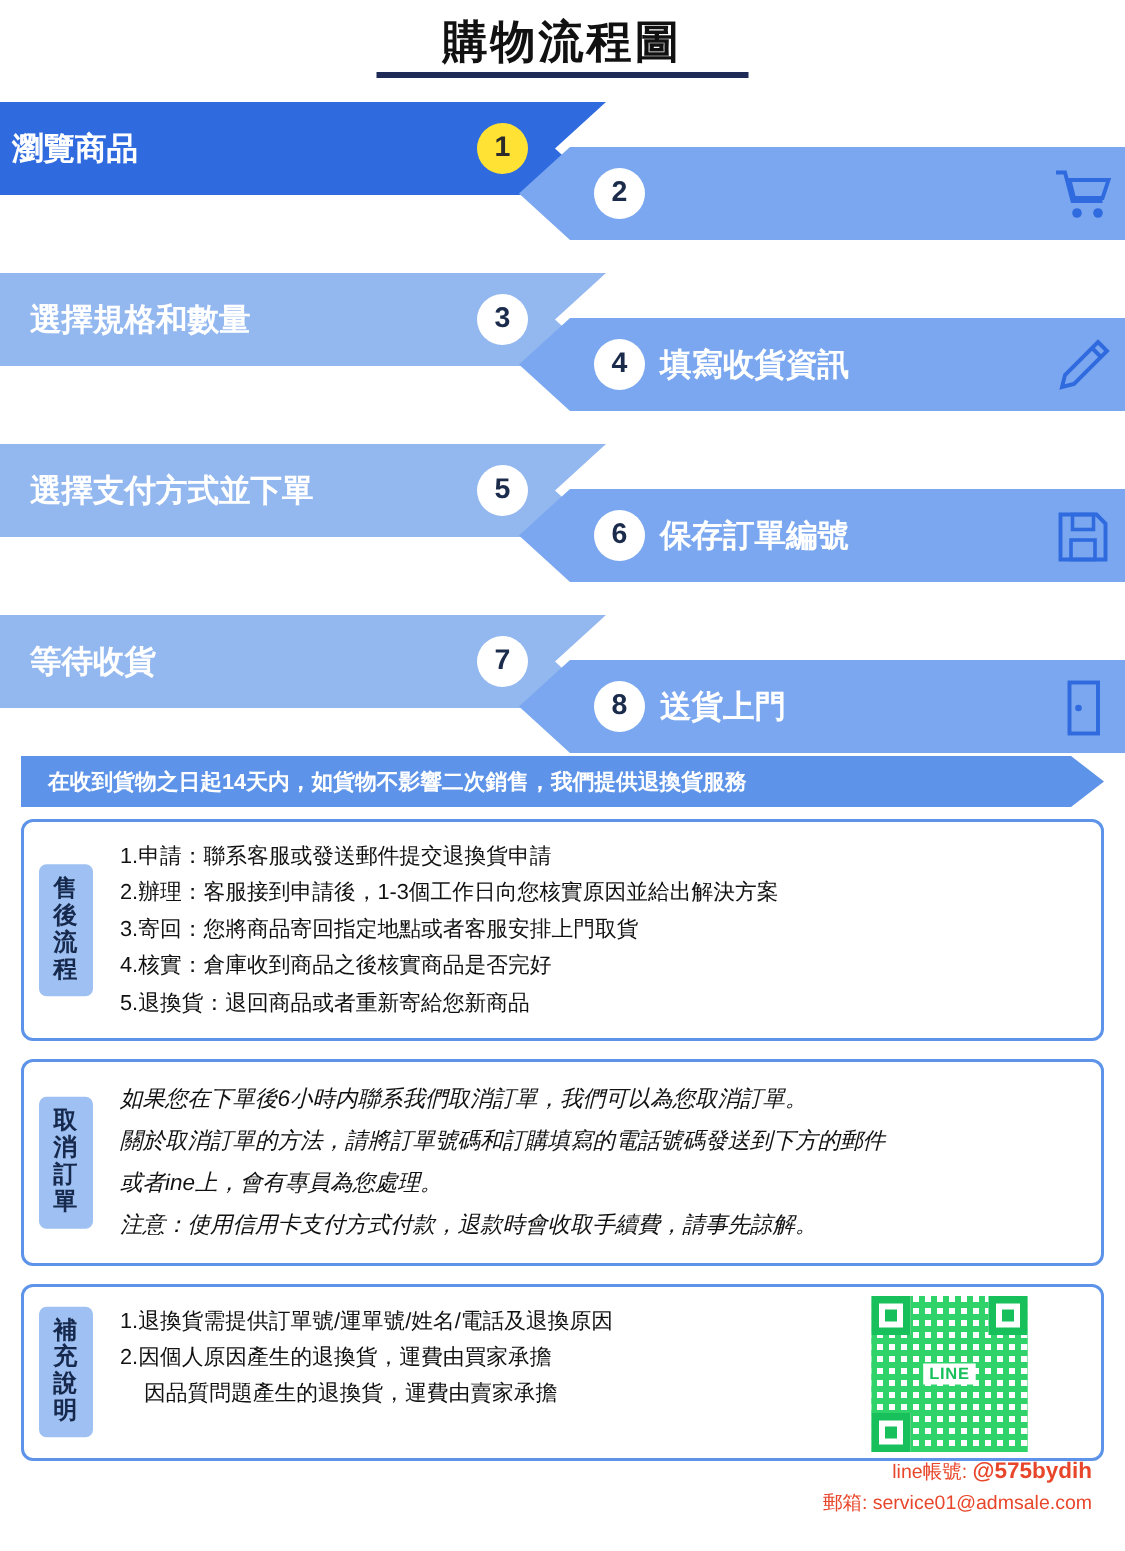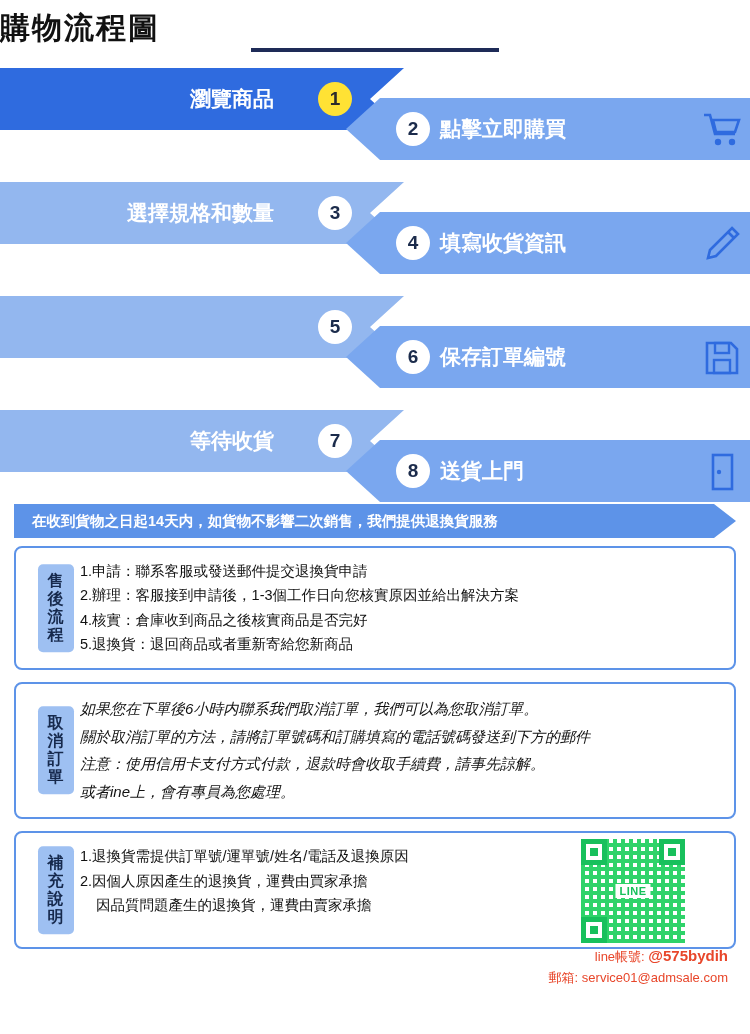--- a/index.html
+++ b/index.html
@@ -9,20 +9,21 @@
     height: 1034px;
     background: #ffffff;
     font-family: "Liberation Sans", sans-serif;
     color: #111;
     position: relative;
     overflow: hidden;
   }
 
   
   .title-wrap {
+    text-align: center;
     padding-top: 8px;
     position: relative;
     height: 62px;
   }
   .title {
     font-size: 30px;
     font-weight: bold;
     letter-spacing: 2px;
     display: inline-block;
     position: relative;
@@ -54,21 +55,21 @@
     align-items: center;
     color: #ffffff;
   }
   .banner.left {
     left: 0;
     width: 404px;
     background: #2f6bdf;
     clip-path: polygon(0 0, 100% 0, calc(100% - 34px) 50%, 100% 100%, 0 100%);
     padding-left: 8px;
     padding-right: 52px;
-    justify-content: flex-end;
+    justify-content: space-between;
     gap: 34px;
   }
   .banner.left.pale {
     background: #93b7ef;
     color: #ffffff;
     padding-left: 20px;
   }
   .banner.right {
     right: 0;
     width: 404px;
@@ -130,21 +131,21 @@
   .box {
     position: relative;
     margin: 0 14px 12px 14px;
     border: 2px solid #5d93e8;
     border-radius: 8px;
     padding: 10px 12px 10px 64px;
     min-height: 70px;
   }
   .box-tab {
     position: absolute;
-    left: 22px;
+    left: 10px;
     top: 50%;
     transform: translateY(-50%);
     width: 36px;
     background: #9ec0f2;
     border-radius: 5px;
     color: #16294d;
     font-size: 16px;
     font-weight: bold;
     text-align: center;
     line-height: 1.12;
@@ -231,21 +232,20 @@
           <path d="M6 3h18l10 10v24H6z" fill="none" stroke="#2f6bdf" stroke-width="2.6"></path>
           <path d="M24 3v10h10" fill="none" stroke="#2f6bdf" stroke-width="2.6"></path>
         </svg>
     </span>
     <div class="banner left">
       <span class="label">瀏覽商品</span>
       <span class="step-num yellow">1</span>
     </div>
     <div class="banner right" style="top:36px;">
       <span class="step-num">2</span>
-      <span class="label">點擊立即購買</span>
     </div>
     <span class="edge-icon r" style="top:48px;">
       <svg viewBox="0 0 40 40">
           <path d="M2 5h6l5 19h20" fill="none" stroke="#2f6bdf" stroke-width="2.6"></path>
           <path d="M11 10h26l-4 12H14z" fill="none" stroke="#2f6bdf" stroke-width="2.6"></path>
           <circle cx="16" cy="32" r="3.2" fill="#2f6bdf"></circle>
           <circle cx="30" cy="32" r="3.2" fill="#2f6bdf"></circle>
         </svg>
     </span>
   </div>
@@ -275,20 +275,21 @@
   </div>
 
   <div class="row" style="margin-top:26px;">
     <span class="edge-icon l">
       <svg viewBox="0 0 40 40">
           <rect x="6" y="4" width="28" height="32" fill="none" stroke="#2f6bdf" stroke-width="2.6"></rect>
           <path d="M20 10v14m0 0l-6-6m6 6l6-6M12 30h16" stroke="#2f6bdf" stroke-width="2.6" fill="none"></path>
         </svg>
     </span>
     <div class="banner left pale">
+      <span class="label">選擇支付方式並下單</span>
       <span class="step-num">5</span>
     </div>
     <div class="banner right" style="top:36px;">
       <span class="step-num">6</span>
       <span class="label">保存訂單編號</span>
     </div>
     <span class="edge-icon r" style="top:48px;">
       <svg viewBox="0 0 40 40">
           <path d="M5 5h24l6 6v24H5z" fill="none" stroke="#2f6bdf" stroke-width="2.6"></path>
           <rect x="13" y="5" width="14" height="10" fill="none" stroke="#2f6bdf" stroke-width="2.4"></rect>
@@ -321,30 +322,31 @@
     </span>
   </div>
 </div>
 
 <div class="notice">在收到貨物之日起14天内，如貨物不影響二次銷售，我們提供退換貨服務</div>
 
 <div class="box">
   <div class="box-tab">售後流程</div>
   <p>1.申請：聯系客服或發送郵件提交退換貨申請</p>
   <p>2.辦理：客服接到申請後，1-3個工作日向您核實原因並給出解決方案</p>
+  <p>3.寄回：您將商品寄回指定地點或者客服安排上門取貨</p>
   <p>4.核實：倉庫收到商品之後核實商品是否完好</p>
   <p>5.退換貨：退回商品或者重新寄給您新商品</p>
 </div>
 
 <div class="box tall">
   <div class="box-tab">取消訂單</div>
   <p>如果您在下單後6小時内聯系我們取消訂單，我們可以為您取消訂單。</p>
   <p>關於取消訂單的方法，請將訂單號碼和訂購填寫的電話號碼發送到下方的郵件</p>
+  <p>或者ine上，會有專員為您處理。</p>
   <p>注意：使用信用卡支付方式付款，退款時會收取手續費，請事先諒解。</p>
-  <p>或者ine上，會有專員為您處理。</p>
 </div>
 
 <div class="box bottom">
   <div class="box-tab">補充說明</div>
   <p>1.退換貨需提供訂單號/運單號/姓名/電話及退換原因</p>
   <p>2.因個人原因產生的退換貨，運費由買家承擔</p>
   <p class="indent">因品質問題產生的退換貨，運費由賣家承擔</p>
 
   <div class="qr-area">
     <div class="qr">

